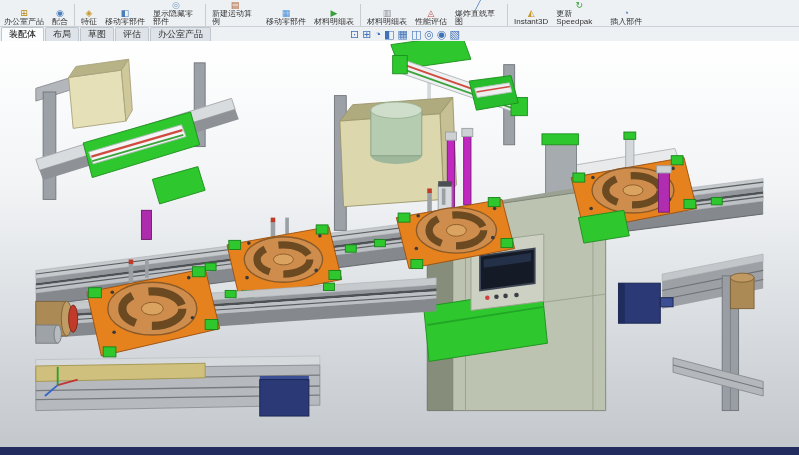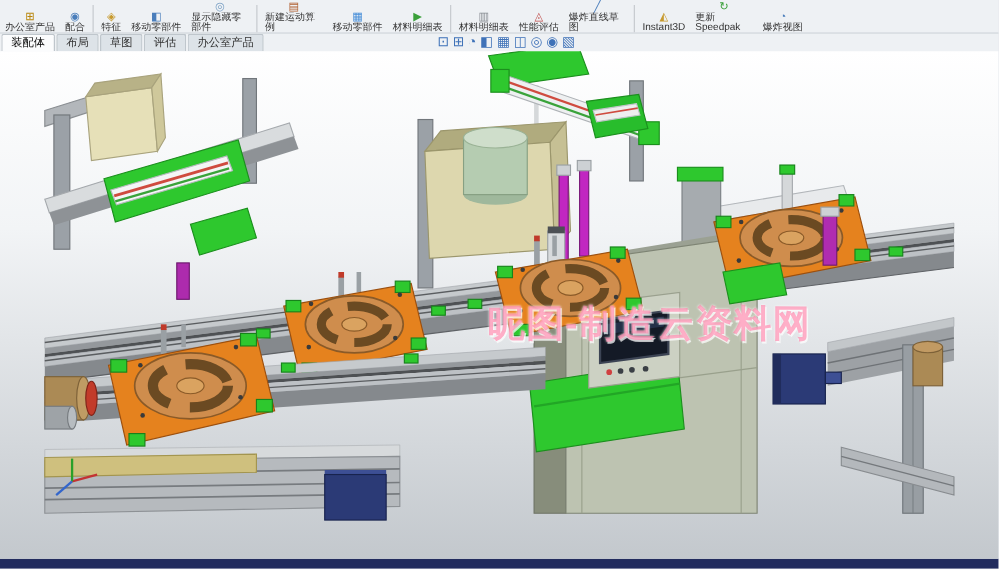--- a/index.html
+++ b/index.html
@@ -89,21 +89,21 @@
     <div class="rbtn">
       <span class="ric" style="color:#c79a2e">◭</span>
       <span class="rlabel">Instant3D</span>
     </div>
     <div class="rbtn">
       <span class="ric" style="color:#3aa03a">↻</span>
       <span class="rlabel">更新 Speedpak</span>
     </div>
     <div class="rbtn">
       <span class="ric" style="color:#4a7ebb">◔</span>
-      <span class="rlabel">爆炸视图</span>
+      <span class="rlabel">插入部件</span>
     </div>
   </div>
 
   <div class="tabrow">
     <div class="tab active">装配体</div>
     <div class="tab">布局</div>
     <div class="tab">草图</div>
     <div class="tab">评估</div>
     <div class="tab">办公室产品</div>
     <div class="headsup">
@@ -340,17 +340,16 @@
         <rect x="246" y="412" width="54" height="40" fill="#2b3a76" stroke="#18234e"></rect>
       </g>
 
       <g>
         <line x1="24" y1="418" x2="46" y2="412" stroke="#c33333" stroke-width="2"></line>
         <line x1="24" y1="418" x2="24" y2="398" stroke="#2aa02a" stroke-width="2"></line>
         <line x1="24" y1="418" x2="10" y2="430" stroke="#3366cc" stroke-width="2"></line>
       </g>
     </svg>
 
-    <div class="watermark">昵图-制造云资料网</div>
   </div>
 
   <div class="bottombar"></div>
 </div>
 
 </body></html>

